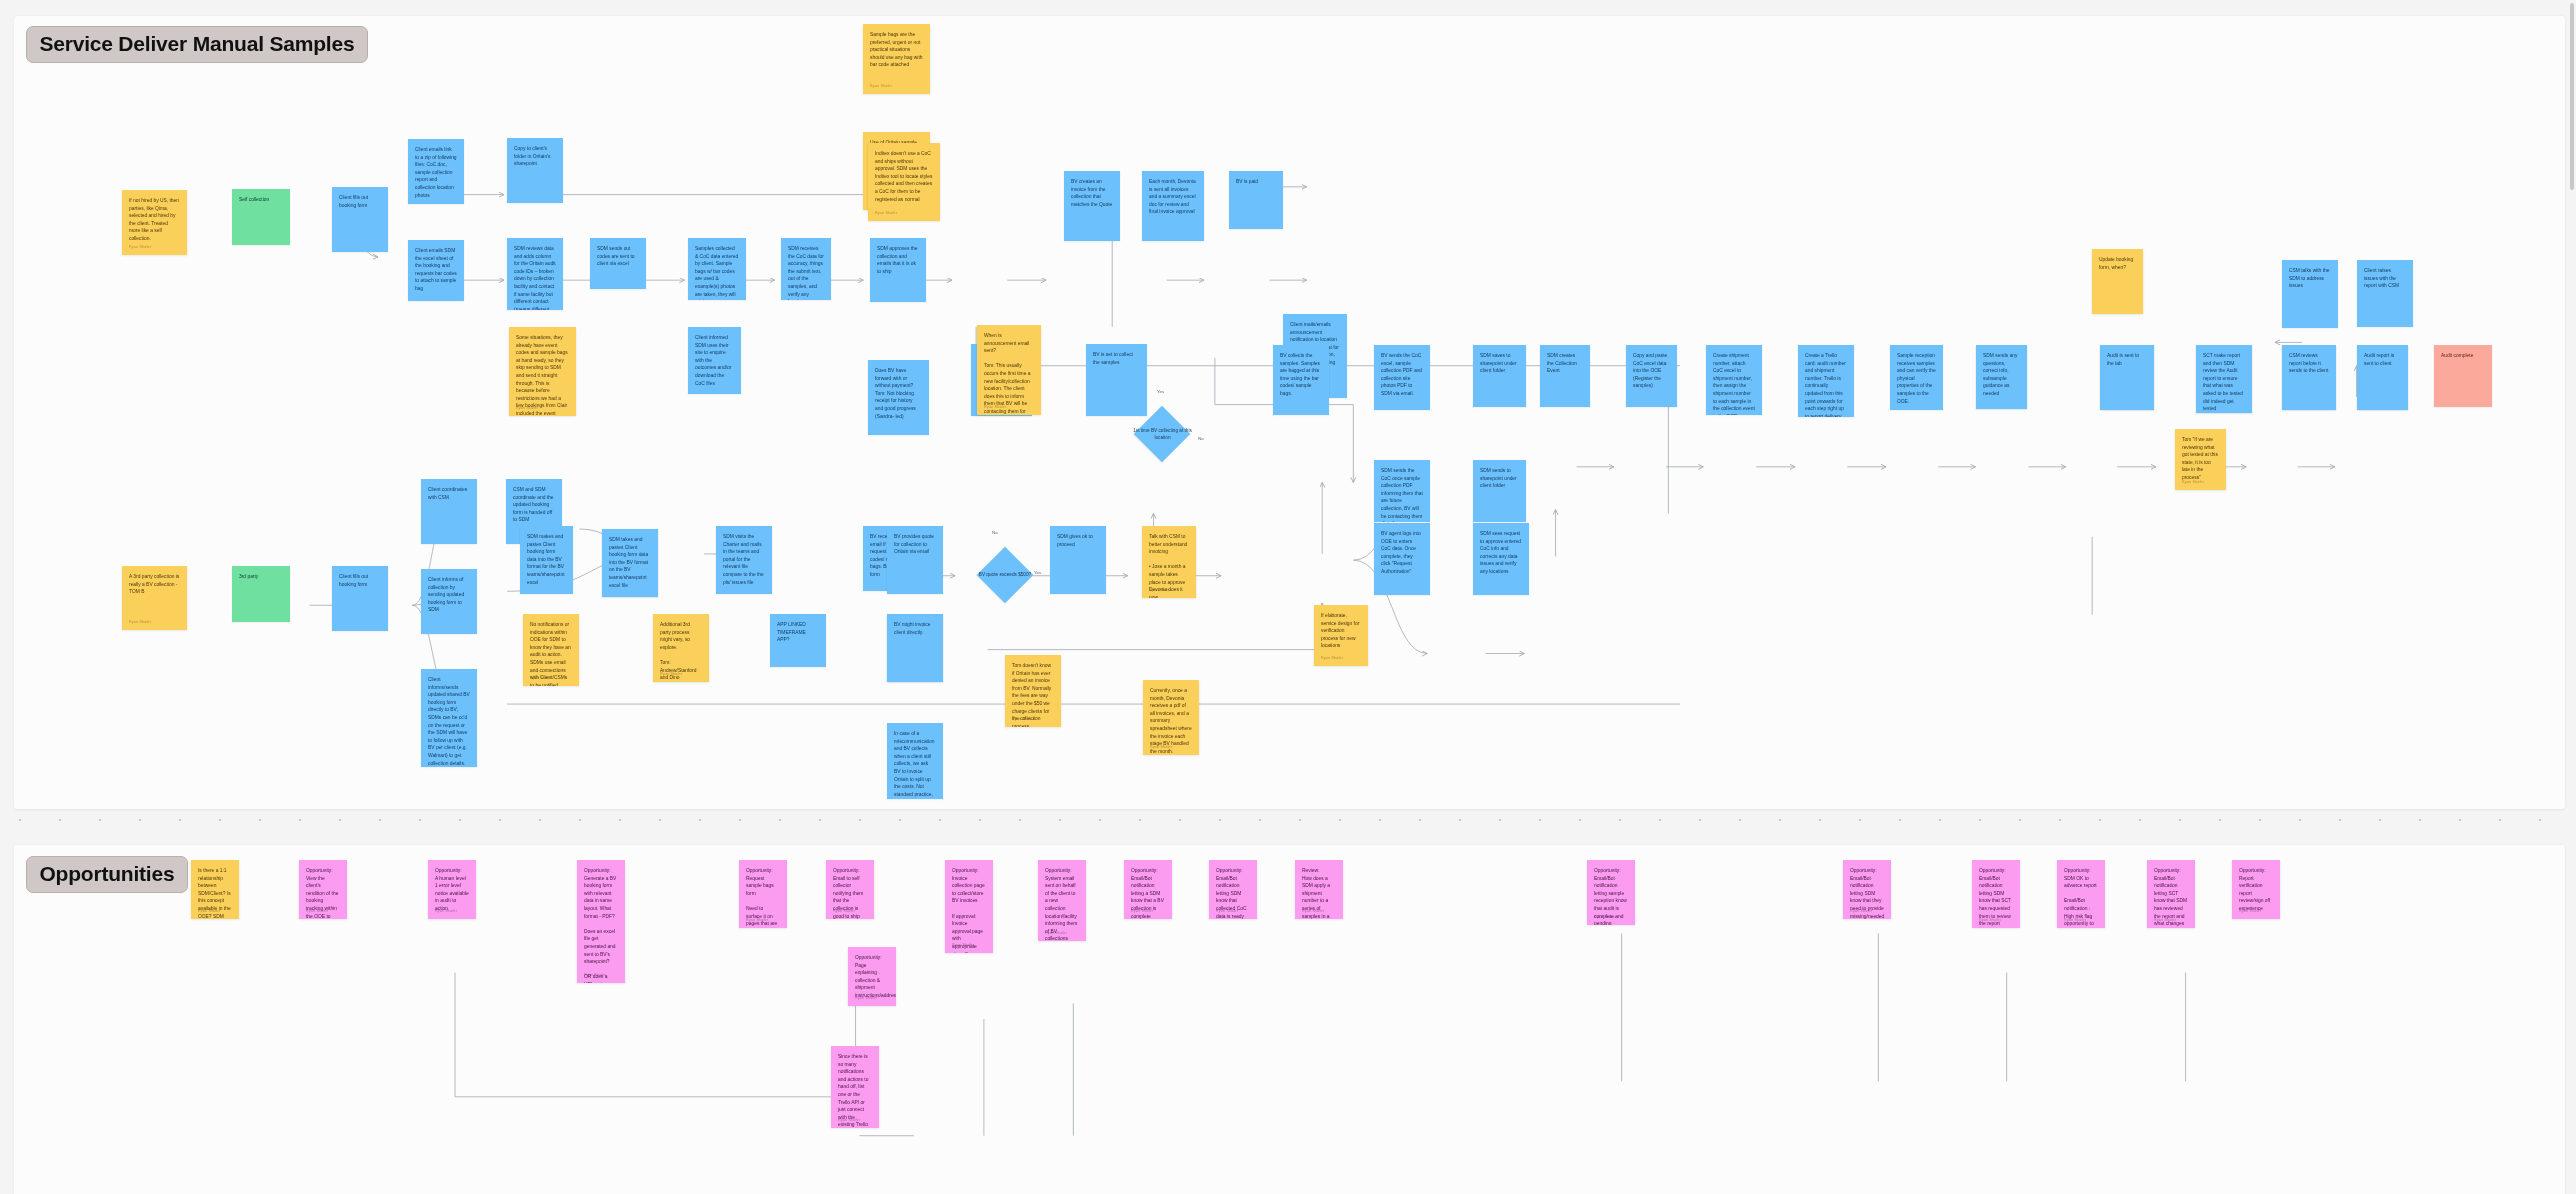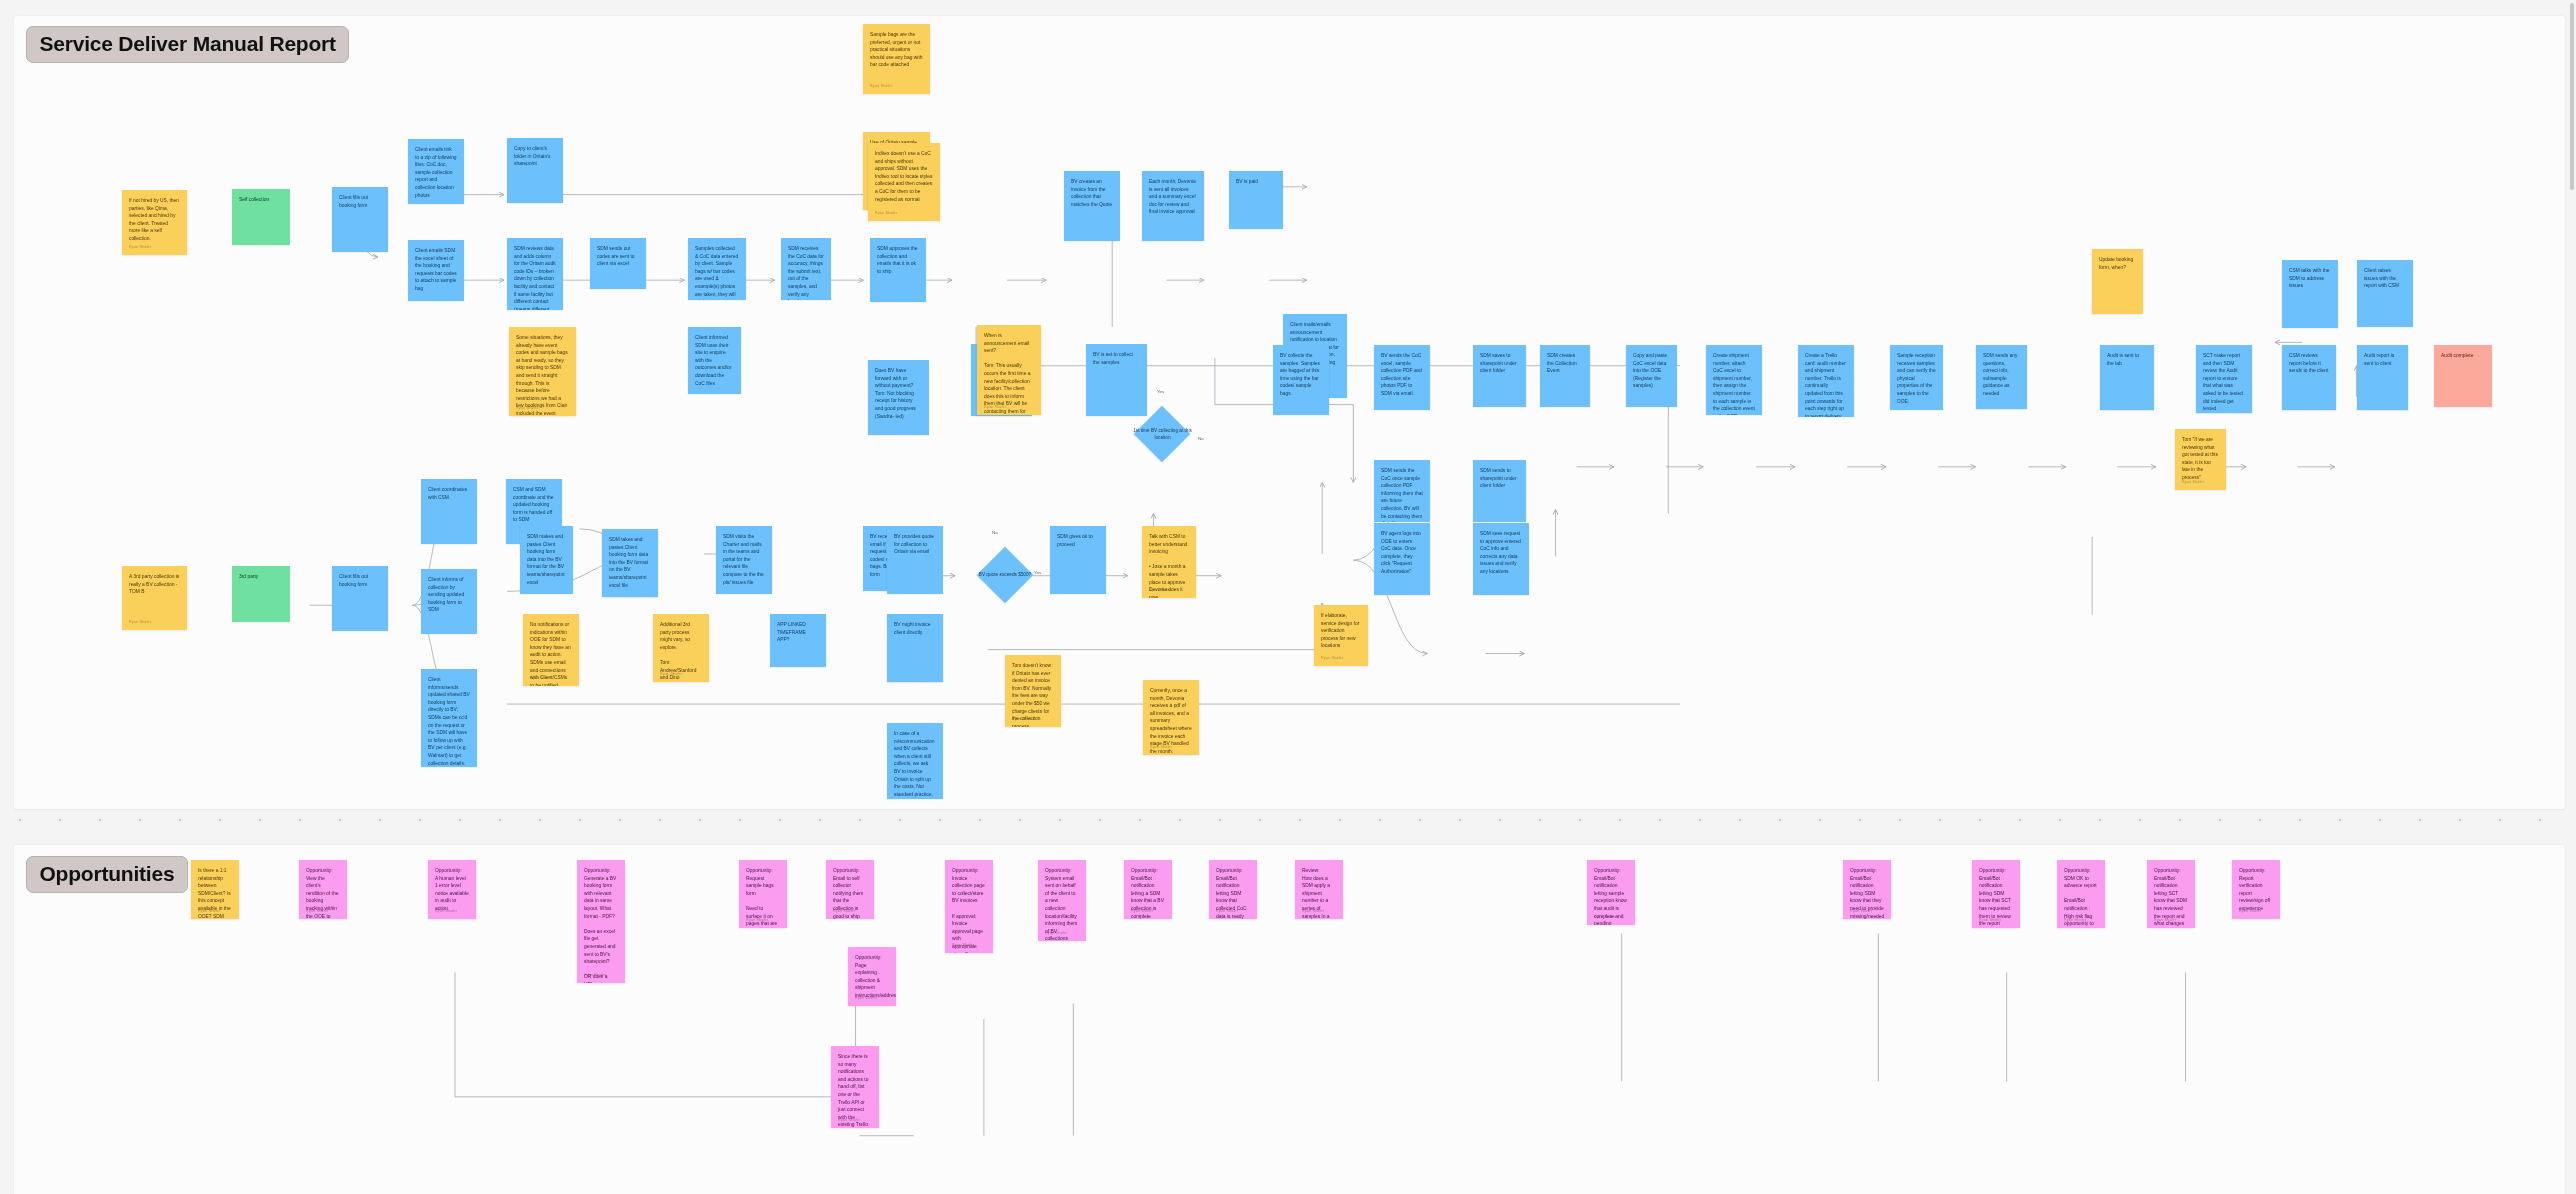--- a/index.html
+++ b/index.html
@@ -62,21 +62,21 @@
   svg.links{position:absolute;left:0;top:0;width:2576px;height:1195px;z-index:5;pointer-events:none;}
   svg.links path,svg.links line{fill:none;stroke:#a9aeb6;stroke-width:1.1px;}
   .scroll-v{position:absolute;right:1.6px;top:3.1px;width:4.7px;height:187px;border-radius:2.3px;background:rgba(0,0,0,.18);z-index:60;}
 </style>
 </head>
 <body>
 
 <div class="frame" id="frame-process"></div>
 <div class="frame" id="frame-opps"></div>
 
-<div class="frame-title" id="title-process">Service Deliver Manual Report</div>
+<div class="frame-title" id="title-process">Service Deliver Manual Samples</div>
 <div class="frame-title" id="title-opps">Opportunities</div>
 
 <svg class="links" viewBox="0 0 3312 1536" width="2576" height="1195">
   <defs>
     <marker id="ah" markerWidth="7" markerHeight="7" refX="6" refY="3" orient="auto">
       <path d="M0,0 L6,3 L0,6" stroke="#a9aeb6" stroke-width="1" fill="none"></path>
     </marker>
   </defs>
 
   <path d="M314,276 L 368,276" marker-end="url(#ah)"></path>

